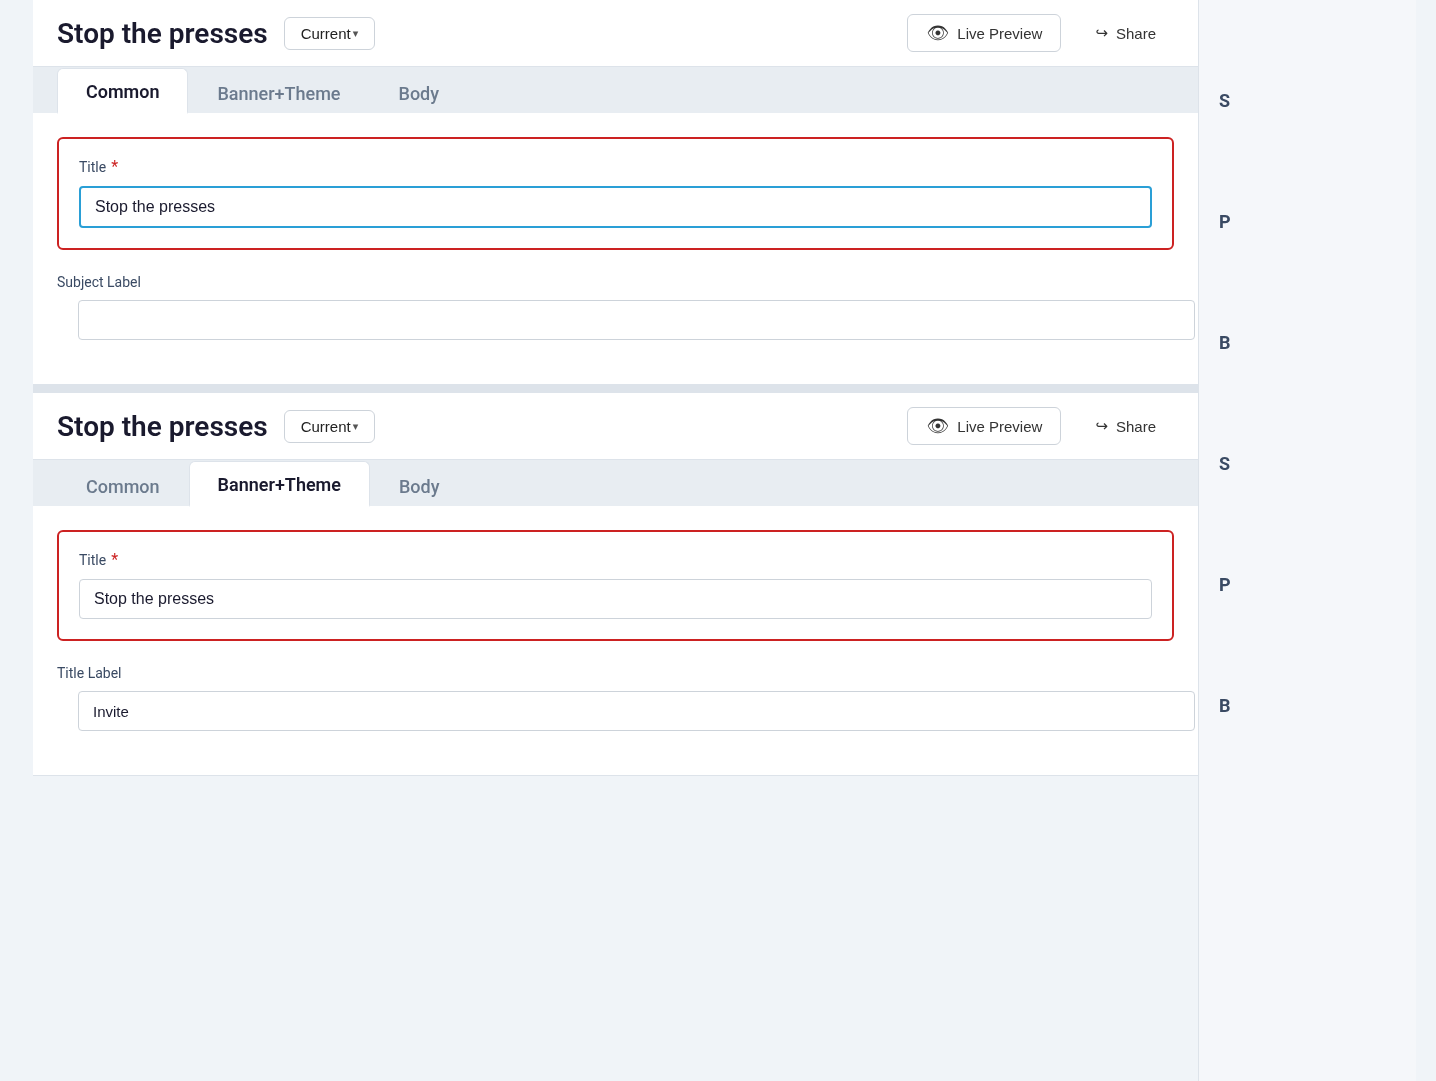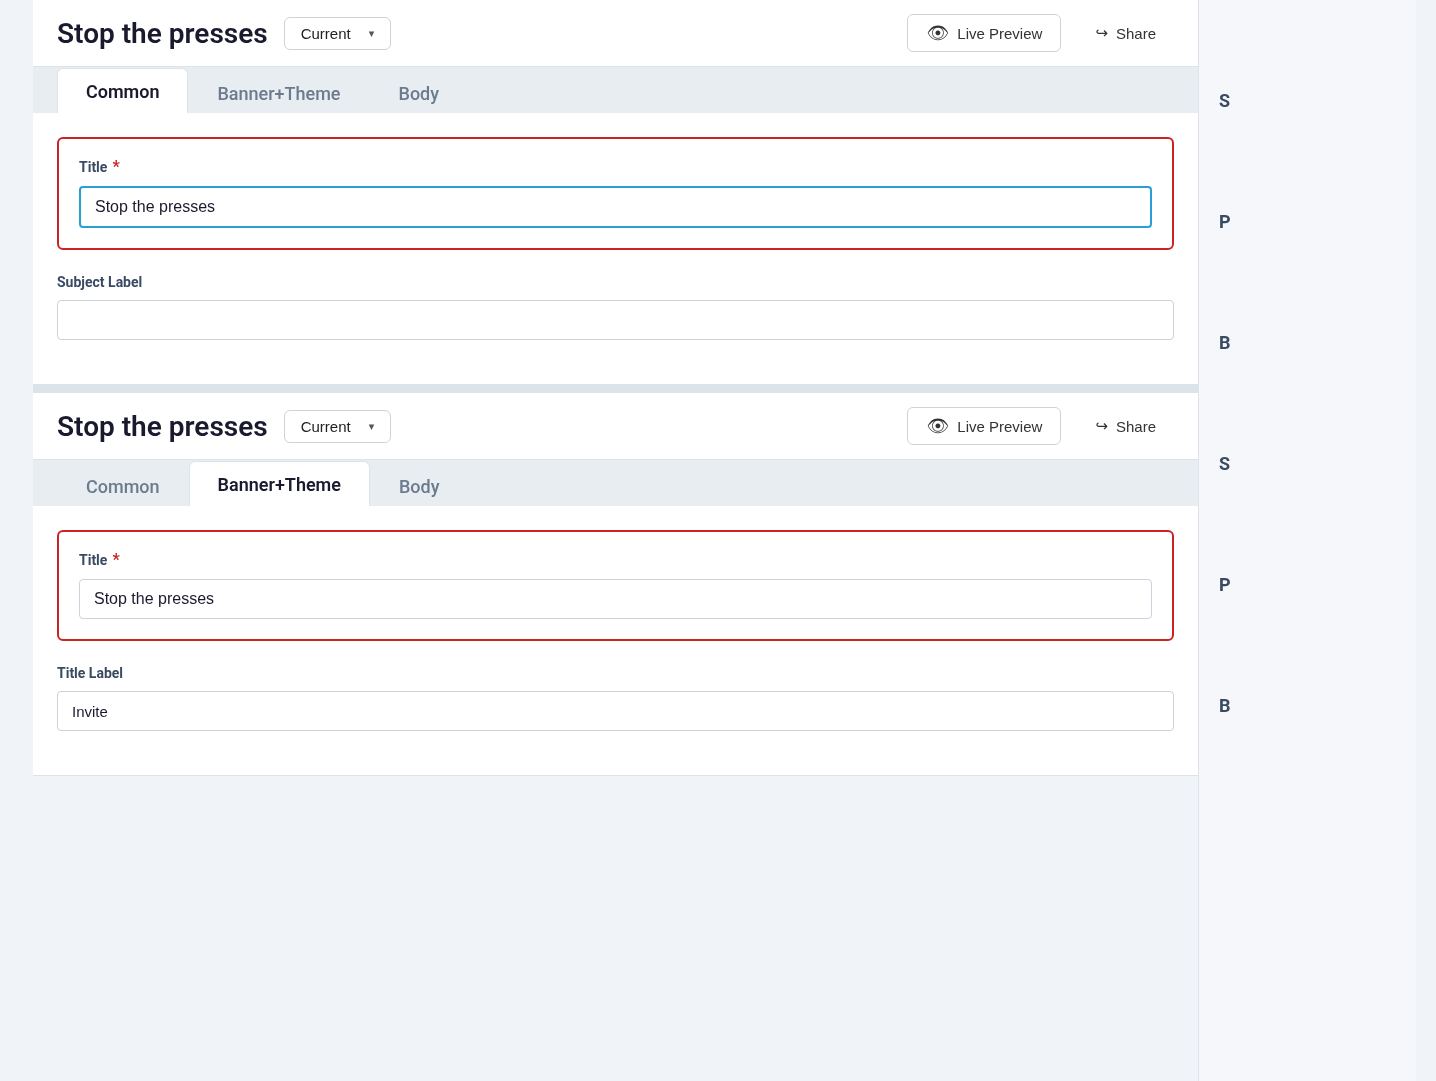--- a/index.html
+++ b/index.html
@@ -29,21 +29,21 @@
     .panel-title {
       font-size: 28px;
       font-weight: 600;
       color: #1a1a2e;
       flex: 0 0 auto;
     }
 
     .current-btn {
       display: flex;
       align-items: center;
-      gap: 18px;
+      gap: 2px;
       padding: 7px 16px;
       border: 1.5px solid #cdd3da;
       border-radius: 6px;
       background: #fff;
       font-size: 15px;
       color: #222;
       cursor: pointer;
       font-weight: 500;
     }
 
@@ -126,21 +126,21 @@
     .form-section {
       border: 2px solid #cc2222;
       border-radius: 6px;
       padding: 18px 20px 20px;
       margin-bottom: 24px;
       background: #fff;
     }
 
     .field-label {
       font-size: 14px;
-      font-weight: 700;
+      font-weight: 400;
       color: #3a4a63;
       margin-bottom: 10px;
       display: flex;
       align-items: center;
       gap: 5px;
     }
 
     .required-star {
       color: #cc2222;
       font-size: 16px;
@@ -175,20 +175,21 @@
     .subject-input {
       width: 100%;
       padding: 9px 14px;
       font-size: 15px;
       border: 1.5px solid #cdd3da;
       border-radius: 4px;
       outline: none;
       color: #1a1a2e;
       background: #fff;
       height: 40px;
+      margin-left: 21px;
     }
 
     
     .layout {
       display: flex;
       width: 1416px;
       min-height: 1081px;
       position: relative;
       padding-left: 33px;
     }

